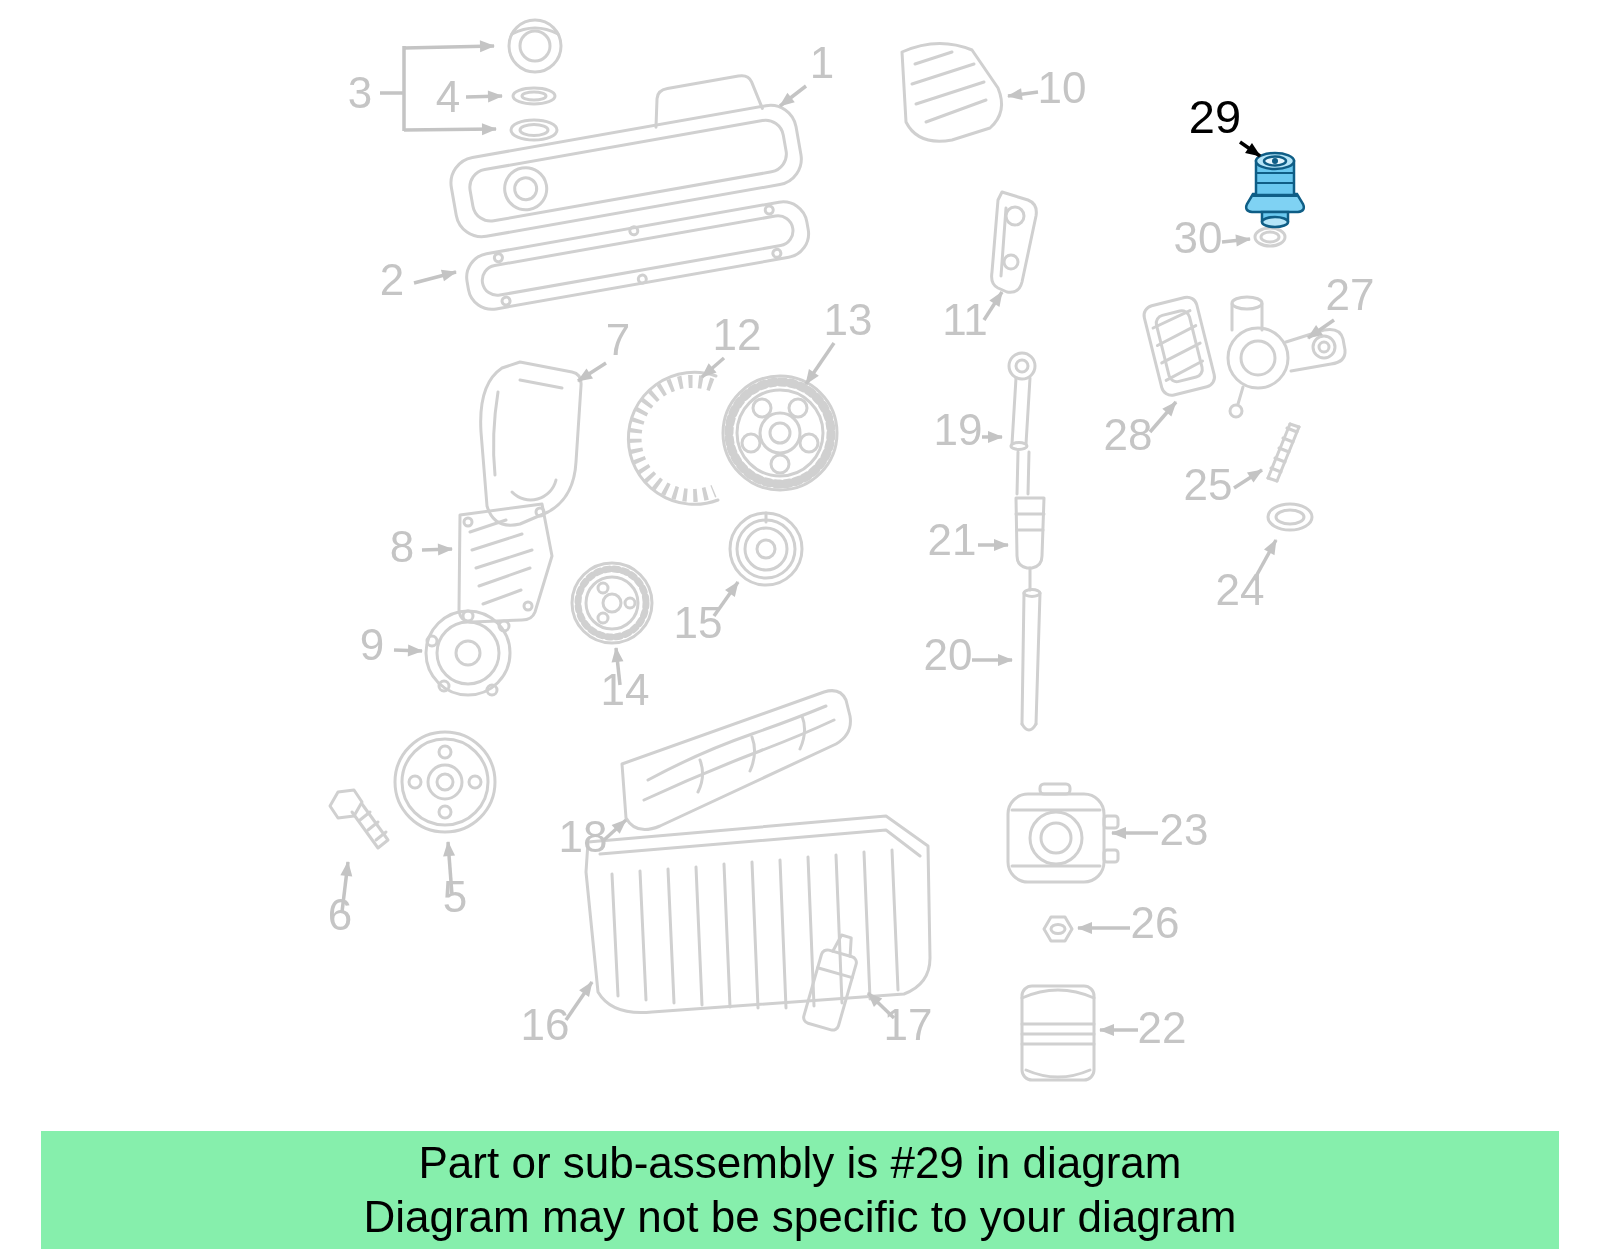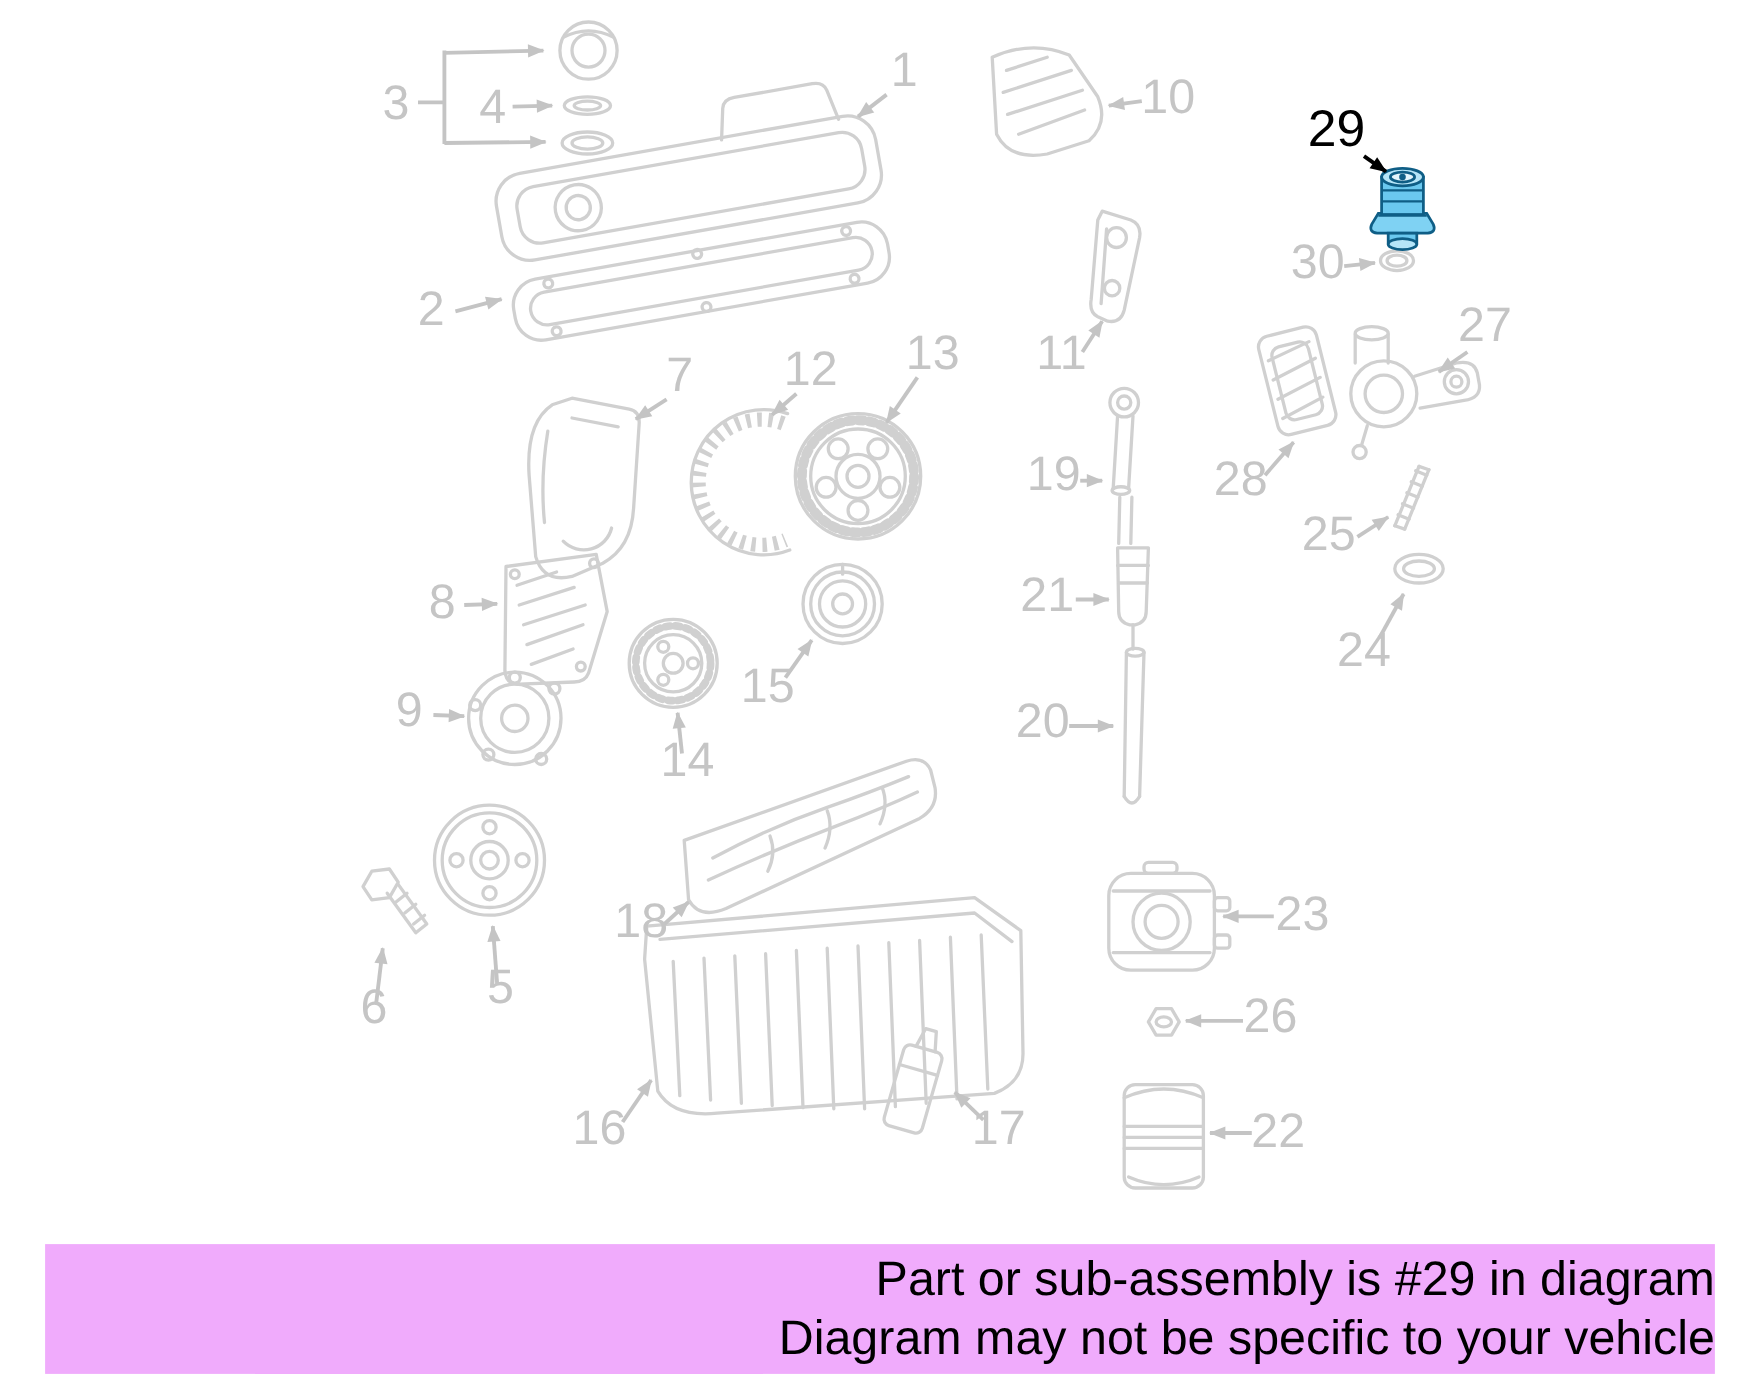--- a/index.html
+++ b/index.html
@@ -3,22 +3,22 @@
 <meta charset="utf-8">
 <style>
   * { margin:0; padding:0; box-sizing:border-box; }
   html,body { background:#ffffff; font-family:"Liberation Sans", sans-serif; }
   .stage { position:relative; width:1600px; height:1249px; background:#ffffff; overflow:hidden; }
   svg { position:absolute; left:0; top:0; }
   .art { stroke:#d0d0d0; fill:none; stroke-width:3; stroke-linecap:round; stroke-linejoin:round; }
   .arrows { stroke:#c4c4c4; fill:none; stroke-width:3.5; }
   .num { font-size:44px; fill:#c5c5c5; font-family:"Liberation Sans", sans-serif; text-anchor:middle; }
   .num-dark { font-size:47px; fill:#000000; font-family:"Liberation Sans", sans-serif; text-anchor:middle; }
-  .banner { position:absolute; left:41px; right:41px; top:1131px; bottom:0; background:#f0abfc;
-            display:flex; flex-direction:column; align-items:flex-end; justify-content:center; }
+  .banner { position:absolute; left:41px; right:41px; top:1131px; bottom:0; background:#86efac;
+            display:flex; flex-direction:column; align-items:center; justify-content:center; }
   .banner .line { font-size:44px; color:#000000; line-height:1.22; white-space:nowrap; }
 </style>
 </head>
 <body>
 
 <div class="stage">
 
 <svg width="1600" height="1249" viewBox="0 0 1600 1249">
   <defs>
     <marker id="mGray" markerWidth="18" markerHeight="14" refX="15" refY="7" orient="auto" markerUnits="userSpaceOnUse">
@@ -323,16 +323,16 @@
     <text class="num" x="1155" y="938">26</text>
     <text class="num" x="1350" y="310">27</text>
     <text class="num" x="1128" y="450">28</text>
     <text class="num-dark" x="1215" y="133">29</text>
     <text class="num" x="1198" y="253">30</text>
   </g>
 </svg>
 
 <div class="banner">
   <div class="line">Part or sub-assembly is #29 in diagram</div>
-  <div class="line">Diagram may not be specific to your vehicle</div>
+  <div class="line">Diagram may not be specific to your diagram</div>
 </div>
 
 </div>
 
 </body></html>

